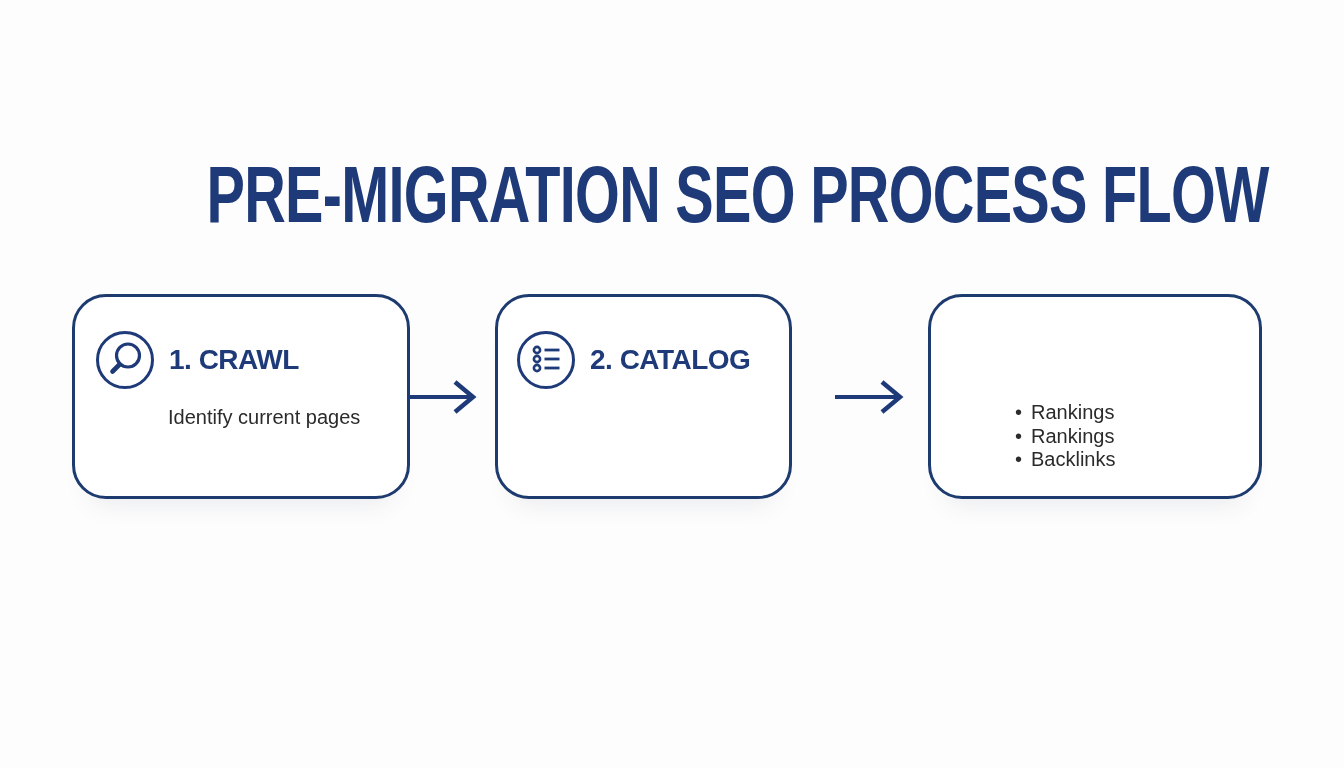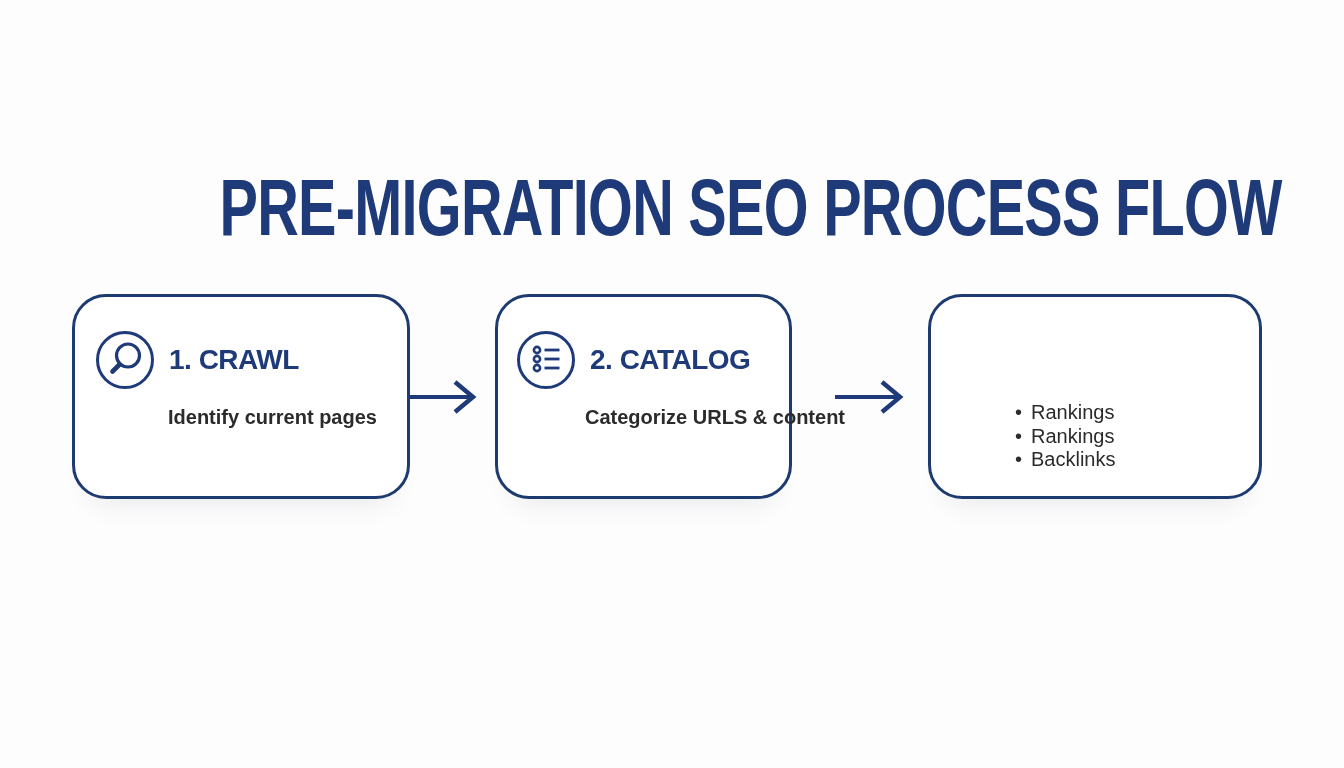--- a/index.html
+++ b/index.html
@@ -13,21 +13,21 @@
     width: 1344px;
     height: 768px;
     background: var(--bg, #fdfdfd);
     overflow: hidden;
   }
   .title {
     position: absolute;
     top: 155px;
     left: 0;
     width: 1188px;
-    margin: 13px;
+    margin: 0;
     text-align: center;
   }
   .title-inner {
     display: inline-block;
     font-size: 80px;
     line-height: 1;
     font-weight: bold;
     letter-spacing: -1px;
     white-space: nowrap;
     color: var(--navy, #1e3a78);
@@ -70,21 +70,20 @@
     white-space: nowrap;
     color: var(--navy, #1e3a78);
   }
   .card-desc {
     position: absolute;
     top: 108px;
     font-size: 20px;
     line-height: 24px;
     white-space: nowrap;
     color: var(--body-text, #2b2b2b);
-    font-weight: bold;
   }
   .card1 .card-desc { left: 93px; }
   .card2 .card-desc { left: 87px; }
 
   .bullets {
     position: absolute;
     left: 84px;
     top: 104px;
   }
   .bullet {
@@ -141,21 +140,20 @@
           <circle cx="21" cy="20" r="3.1" stroke-width="2.6"></circle>
           <circle cx="21" cy="29" r="3.1" stroke-width="2.6"></circle>
           <circle cx="21" cy="38" r="3.1" stroke-width="2.6"></circle>
           <line x1="28.5" y1="20" x2="43.5" y2="20" stroke-width="2.8"></line>
           <line x1="28.5" y1="29" x2="43.5" y2="29" stroke-width="2.8"></line>
           <line x1="28.5" y1="38" x2="43.5" y2="38" stroke-width="2.8"></line>
         </svg>
       </span>
       <span class="card-title">2. CATALOG</span>
     </div>
-    <div class="card-desc">Categorize URLS &amp; content</div>
   </div>
 
   <svg class="arrow arrow2" viewBox="0 0 72 44" fill="none" stroke="currentColor">
     <line x1="0" y1="22" x2="63" y2="22" stroke-width="4"></line>
     <polyline points="47,7 65,22 47,37" stroke-width="4.5" stroke-linejoin="miter"></polyline>
   </svg>
 
   <div class="card card3">
     <div class="bullets">
       <div class="bullet">Rankings</div>

